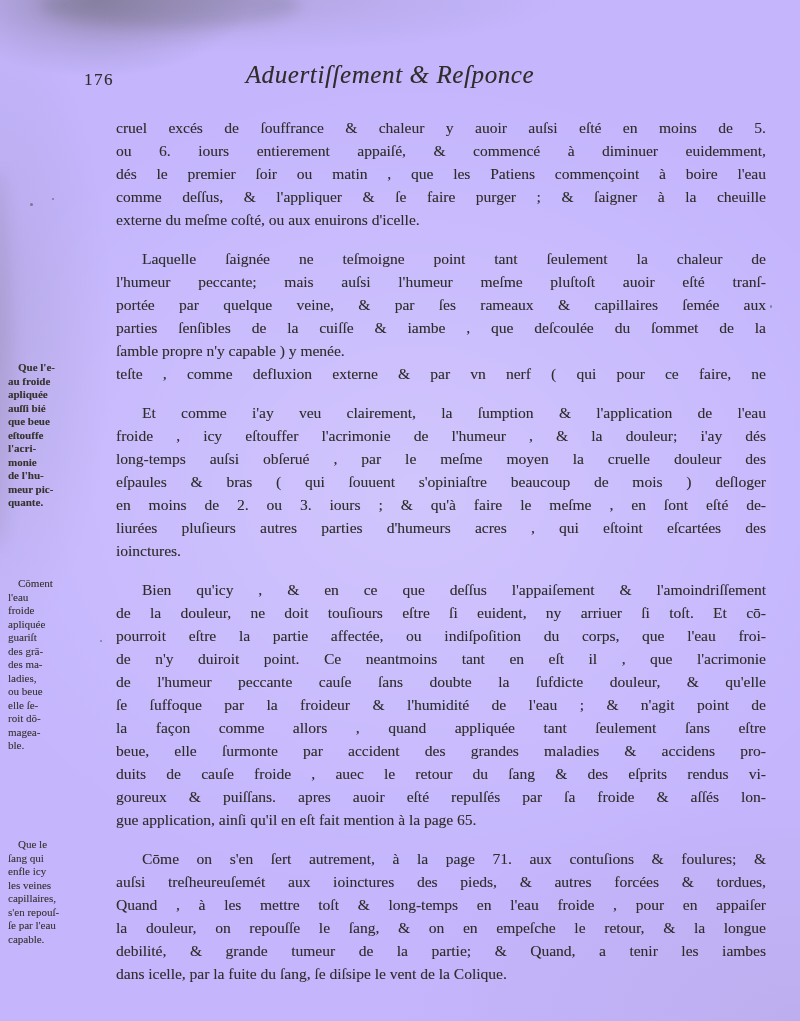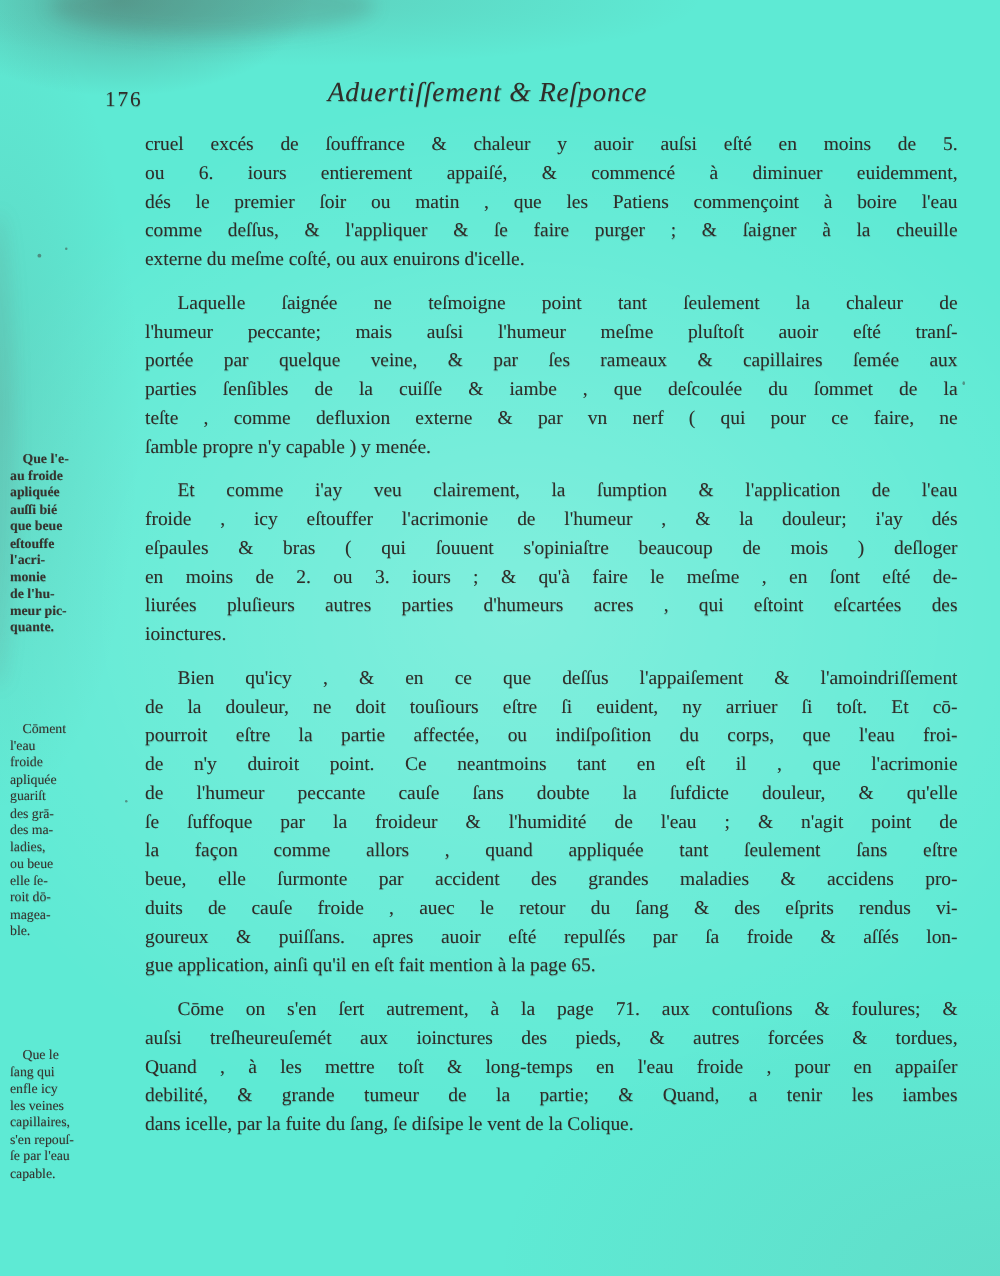--- a/index.html
+++ b/index.html
@@ -1,20 +1,20 @@
 <!DOCTYPE html>
 <html><head>
 <meta charset="utf-8">
 <style>
   html,body { margin:0; padding:0; background:#d9d7d2; }
   .page {
     position:relative;
     width:800px; height:1021px;
     margin:0 auto;
-    background:#5eead4;
+    background:#c4b5fd;
     font-family:"Liberation Serif","DejaVu Serif",serif;
     color:#2f2d29;
     overflow:hidden;
     text-shadow:0.2px 0.2px 0.6px rgba(47,45,41,0.32);
   }
   
   .page::before {
     content:"";
     position:absolute; inset:0;
     pointer-events:none;
@@ -25,27 +25,27 @@
       radial-gradient(520px 300px at 100% 100%, rgba(120,116,108,0.10), transparent 78%),
       radial-gradient(620px 520px at 52% 48%, rgba(255,255,252,0.22), transparent 80%);
   }
   .page-number {
     position:absolute; left:84px; top:70px;
     font-size:17px; letter-spacing:1.5px;
   }
   .running-title {
     position:absolute; left:170px; top:61px; width:440px;
     text-align:center; font-style:italic;
-    font-size:22px; letter-spacing:0.6px;
+    font-size:25px; letter-spacing:0.6px;
   }
   .text-column {
     position:absolute; left:116px; top:100px; width:650px;
     font-size:15.5px; line-height:23px;
   }
-  .para { margin:4px 0 12px 0; }
+  .para { margin:16px 0 12px 0; }
   .tline { text-align:justify; text-align-last:justify; }
   .tline-last { text-align-last:left; }
   .para.indent .tline:first-child { text-indent:26px; }
   .margin-note {
     position:absolute; left:8px; width:102px;
     font-size:11px; line-height:13.5px; color:#36342f;
   }
   .margin-note .tline { text-align:left; text-align-last:left; }
   .margin-note .tline:first-child { text-indent:10px; }
   .note-1 { top:361px;font-weight:bold; }
@@ -90,26 +90,27 @@
         <div class="tline">ou 6. iours entierement appaiſé, &amp; commencé à diminuer euidemment,</div>
         <div class="tline">dés le premier ſoir ou matin , que les Patiens commençoint à boire l'eau</div>
         <div class="tline">comme deſſus, &amp; l'appliquer &amp; ſe faire purger ; &amp; ſaigner à la cheuille</div>
         <div class="tline tline-last">externe du meſme coſté, ou aux enuirons d'icelle.</div>
       </div>
     <div class="para indent">
         <div class="tline">Laquelle ſaignée ne teſmoigne point tant ſeulement la chaleur de</div>
         <div class="tline">l'humeur peccante; mais auſsi l'humeur meſme pluſtoſt auoir eſté tranſ-</div>
         <div class="tline">portée par quelque veine, &amp; par ſes rameaux &amp; capillaires ſemée aux</div>
         <div class="tline">parties ſenſibles de la cuiſſe &amp; iambe , que deſcoulée du ſommet de la</div>
+        <div class="tline tline-last">ſamble propre n'y capable ) y menée.</div>
         <div class="tline">teſte , comme defluxion externe &amp; par vn nerf ( qui pour ce faire, ne</div>
-        <div class="tline tline-last">ſamble propre n'y capable ) y menée.</div>
       </div>
     <div class="para indent">
         <div class="tline">Et comme i'ay veu clairement, la ſumption &amp; l'application de l'eau</div>
         <div class="tline">froide , icy eſtouffer l'acrimonie de l'humeur , &amp; la douleur; i'ay dés</div>
+        <div class="tline">long-temps auſsi obſerué , par le meſme moyen la cruelle douleur des</div>
         <div class="tline">eſpaules &amp; bras ( qui ſouuent s'opiniaſtre beaucoup de mois ) deſloger</div>
         <div class="tline">en moins de 2. ou 3. iours ; &amp; qu'à faire le meſme , en ſont eſté de-</div>
         <div class="tline">liurées pluſieurs autres parties d'humeurs acres , qui eſtoint eſcartées des</div>
         <div class="tline tline-last">ioinctures.</div>
       </div>
     <div class="para indent">
         <div class="tline">Bien qu'icy , &amp; en ce que deſſus l'appaiſement &amp; l'amoindriſſement</div>
         <div class="tline">de la douleur, ne doit touſiours eſtre ſi euident, ny arriuer ſi toſt. Et cō-</div>
         <div class="tline">pourroit eſtre la partie affectée, ou indiſpoſition du corps, que l'eau froi-</div>
         <div class="tline">de n'y duiroit point.  Ce neantmoins tant en eſt il , que l'acrimonie</div>
@@ -118,20 +119,21 @@
         <div class="tline">la façon comme allors , quand appliquée tant ſeulement ſans eſtre</div>
         <div class="tline">beue, elle ſurmonte par accident des grandes maladies &amp; accidens pro-</div>
         <div class="tline">duits de cauſe froide , auec le retour du ſang &amp; des eſprits rendus vi-</div>
         <div class="tline">goureux &amp; puiſſans. apres auoir eſté repulſés par ſa froide &amp; aſſés lon-</div>
         <div class="tline tline-last">gue application, ainſi qu'il en eſt fait mention à la page 65.</div>
       </div>
     <div class="para indent">
         <div class="tline">Cōme on s'en ſert autrement, à la page 71. aux contuſions &amp; foulures; &amp;</div>
         <div class="tline">auſsi treſheureuſemét aux ioinctures des pieds, &amp; autres forcées &amp; tordues,</div>
         <div class="tline">Quand , à les mettre toſt &amp; long-temps en l'eau froide , pour en appaiſer</div>
+        <div class="tline">la douleur, on repouſſe le ſang, &amp; on en empeſche le retour, &amp; la longue</div>
         <div class="tline">debilité, &amp; grande tumeur de la partie; &amp; Quand, a tenir les iambes</div>
         <div class="tline tline-last">dans icelle, par la fuite du ſang, ſe diſsipe le vent de la Colique.</div>
       </div>
   </div>
 
   <div class="margin-note note-1">
       <div class="tline">Que l'e-</div>
       <div class="tline">au froide</div>
       <div class="tline">apliquée</div>
       <div class="tline">auſſi bié</div>

